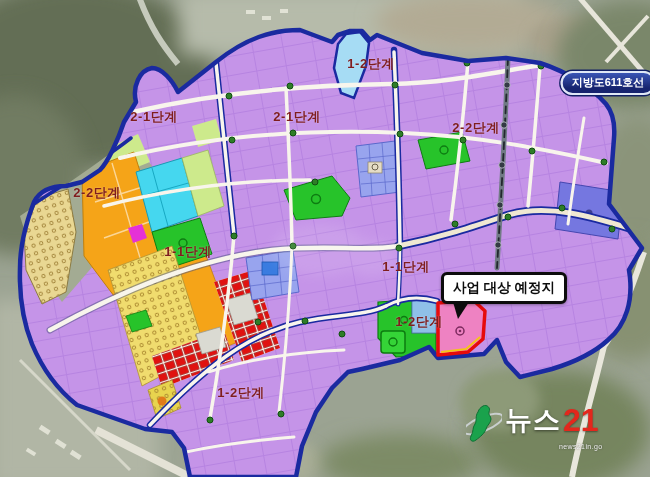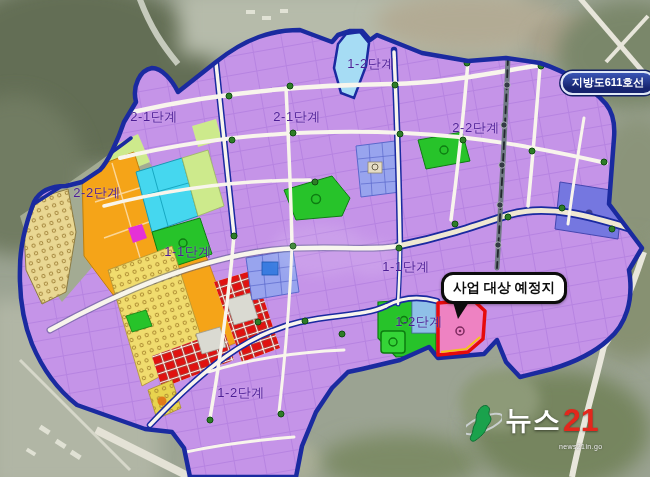--- a/index.html
+++ b/index.html
@@ -1,28 +1,28 @@
 <!DOCTYPE html>
 <html><head>
 <meta charset="utf-8">
 <style>
   html,body{margin:0;padding:0;background:#2a2a2a}
   .stage{position:relative;width:650px;height:477px;overflow:hidden;
          font-family:"Liberation Sans",sans-serif;background:#9ba392}
   .stage svg.map{position:absolute;left:0;top:0}
   .phase-label{position:absolute;transform:translate(-50%,-50%);
-    font-weight:400;font-size:13px;color:#4c1d95;white-space:nowrap;
+    font-weight:700;font-size:13px;color:#7f1d1d;white-space:nowrap;
     letter-spacing:.5px;text-shadow:0 0 2px rgba(240,240,255,.45)}
   .road-pill{position:absolute;transform:translate(-50%,-50%);
     background:linear-gradient(180deg,#3a55b5 0%,#17246f 75%);
     border:2px solid #dfe7f6;box-shadow:0 0 0 1.5px #122064;
     border-radius:12px;color:#fff;font-weight:700;font-size:11px;
     padding:2px 9px 3px;white-space:nowrap}
   .callout{position:absolute;left:441px;top:272px}
-  .callout-box{background:#fff;border:3px solid #0c0c0c;border-radius:12px;
+  .callout-box{background:#fff;border:3px solid #0c0c0c;border-radius:6px;
     padding:4px 9px;font-size:13.5px;font-weight:700;color:#0c0c0c;
     white-space:nowrap;box-shadow:0 1px 3px rgba(0,0,0,.35)}
   .callout-tail{position:absolute;left:12px;top:100%;margin-top:-2px;width:0;height:0;
     border-left:5px solid transparent;border-right:11px solid transparent;
     border-top:17px solid #0c0c0c}
   .logo{position:absolute;left:466px;top:402px;display:flex;align-items:flex-start;height:50px}
   .logo-icon{margin-right:3px}
   .logo-text-main{color:#fff;font-weight:800;font-size:27px;letter-spacing:1px;
     text-shadow:0 1px 3px rgba(0,0,0,.55)}
   .logo-text-num{color:#e3271c;font-weight:800;font-size:32px;

